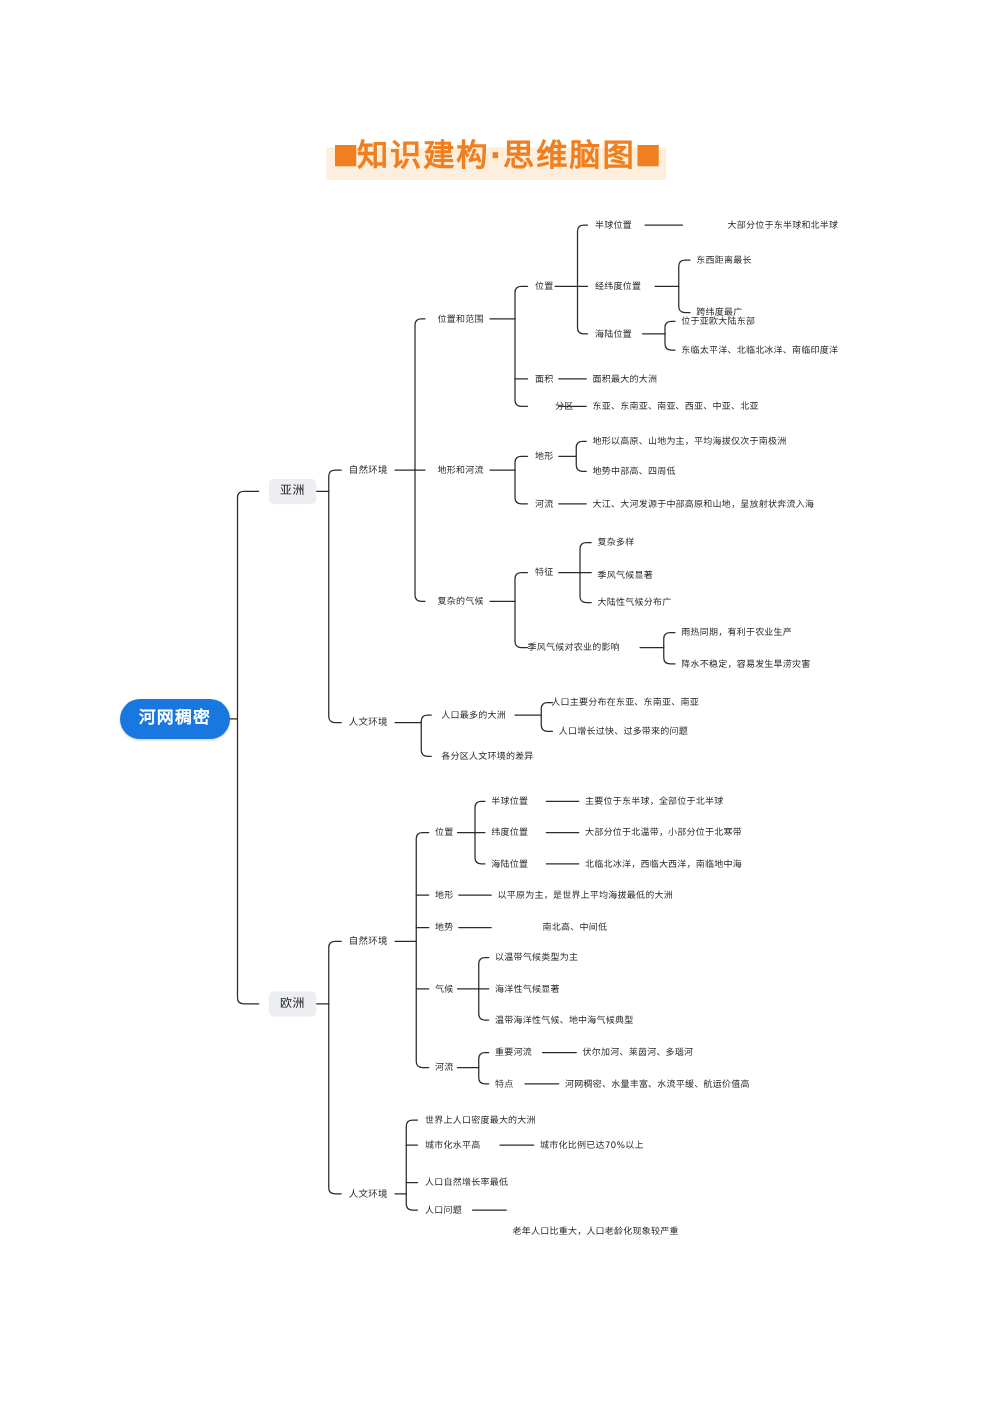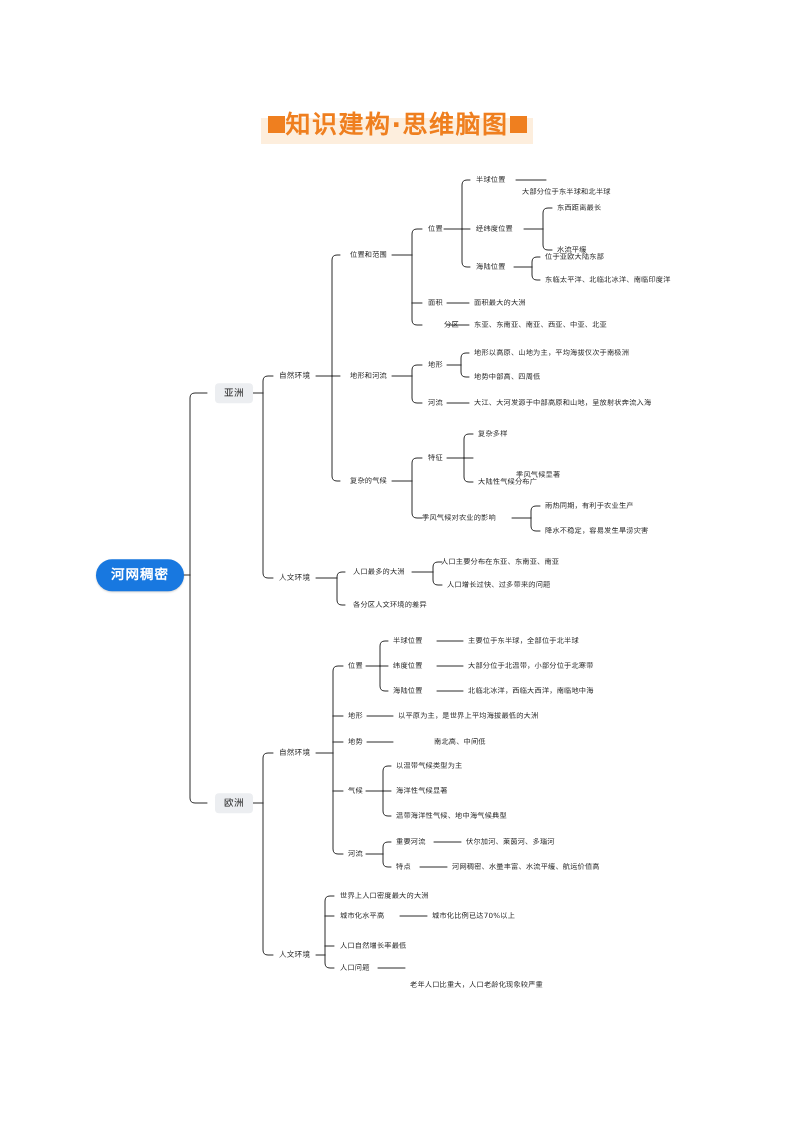--- a/index.html
+++ b/index.html
@@ -219,37 +219,37 @@
         <div class="node lv1" style="left: 215px; top: 803px; background: rgb(236, 238, 241);">欧洲</div>
         <div class="node lv2" style="left: 279px; top: 376px;">自然环境</div>
         <div class="node lv2" style="left: 279px; top: 578px;">人文环境</div>
         <div class="node lv3" style="left: 350px; top: 255px;">位置和范围</div>
         <div class="node lv3" style="left: 350px; top: 376px;">地形和河流</div>
         <div class="node lv3" style="left: 350px; top: 481px;">复杂的气候</div>
         <div class="node lv4" style="left: 428px; top: 229px;">位置</div>
         <div class="node lv4" style="left: 428px; top: 303px;">面积</div>
         <div class="node lv4" style="left: 428px; top: 325px; margin-left: 16px;">分区</div>
         <div class="node leaf" style="left: 476px; top: 180px;">半球位置</div>
-        <div class="node leaf" style="left: 522px; top: 180px; margin-top: 12px;">大部分位于东半球和北半球</div>
+        <div class="node leaf" style="left: 582px; top: 180px;">大部分位于东半球和北半球</div>
         <div class="node leaf" style="left: 476px; top: 229px;">经纬度位置</div>
         <div class="node leaf" style="left: 557px; top: 208px;">东西距离最长</div>
-        <div class="node leaf" style="left: 557px; top: 250px;">水流平缓</div>
+        <div class="node leaf" style="left: 557px; top: 250px;">跨纬度最广</div>
         <div class="node leaf" style="left: 476px; top: 267px;">海陆位置</div>
         <div class="node leaf" style="left: 545px; top: 257px;">位于亚欧大陆东部</div>
         <div class="node leaf" style="left: 545px; top: 280px;">东临太平洋、北临北冰洋、南临印度洋</div>
         <div class="node leaf" style="left: 474px; top: 303px;">面积最大的大洲</div>
         <div class="node leaf" style="left: 474px; top: 325px;">东亚、东南亚、南亚、西亚、中亚、北亚</div>
         <div class="node lv4" style="left: 428px; top: 365px;">地形</div>
         <div class="node leaf" style="left: 474px; top: 353px;">地形以高原、山地为主，平均海拔仅次于南极洲</div>
         <div class="node leaf" style="left: 474px; top: 377px;">地势中部高、四周低</div>
         <div class="node lv4" style="left: 428px; top: 403px;">河流</div>
         <div class="node leaf" style="left: 474px; top: 403px;">大江、大河发源于中部高原和山地，呈放射状奔流入海</div>
         <div class="node lv4" style="left: 428px; top: 458px;">特征</div>
         <div class="node leaf" style="left: 478px; top: 434px;">复杂多样</div>
-        <div class="node leaf" style="left: 478px; top: 475px; margin-left: 38px;">季风气候显著</div>
+        <div class="node leaf" style="left: 478px; top: 460px;">季风气候显著</div>
         <div class="node leaf" style="left: 478px; top: 482px;">大陆性气候分布广</div>
         <div class="node lv4" style="left: 422px; top: 518px;">季风气候对农业的影响</div>
         <div class="node leaf" style="left: 545px; top: 506px;">雨热同期，有利于农业生产</div>
         <div class="node leaf" style="left: 545px; top: 531px;">降水不稳定，容易发生旱涝灾害</div>
         <div class="node lv3" style="left: 353px; top: 572px;">人口最多的大洲</div>
         <div class="node leaf" style="left: 441px; top: 562px;">人口主要分布在东亚、东南亚、南亚</div>
         <div class="node leaf" style="left: 447px; top: 585px;">人口增长过快、过多带来的问题</div>
         <div class="node lv3" style="left: 353px; top: 605px;">各分区人文环境的差异</div>
         <div class="node lv2" style="left: 279px; top: 753px;">自然环境</div>
         <div class="node lv2" style="left: 279px; top: 955px;">人文环境</div>

